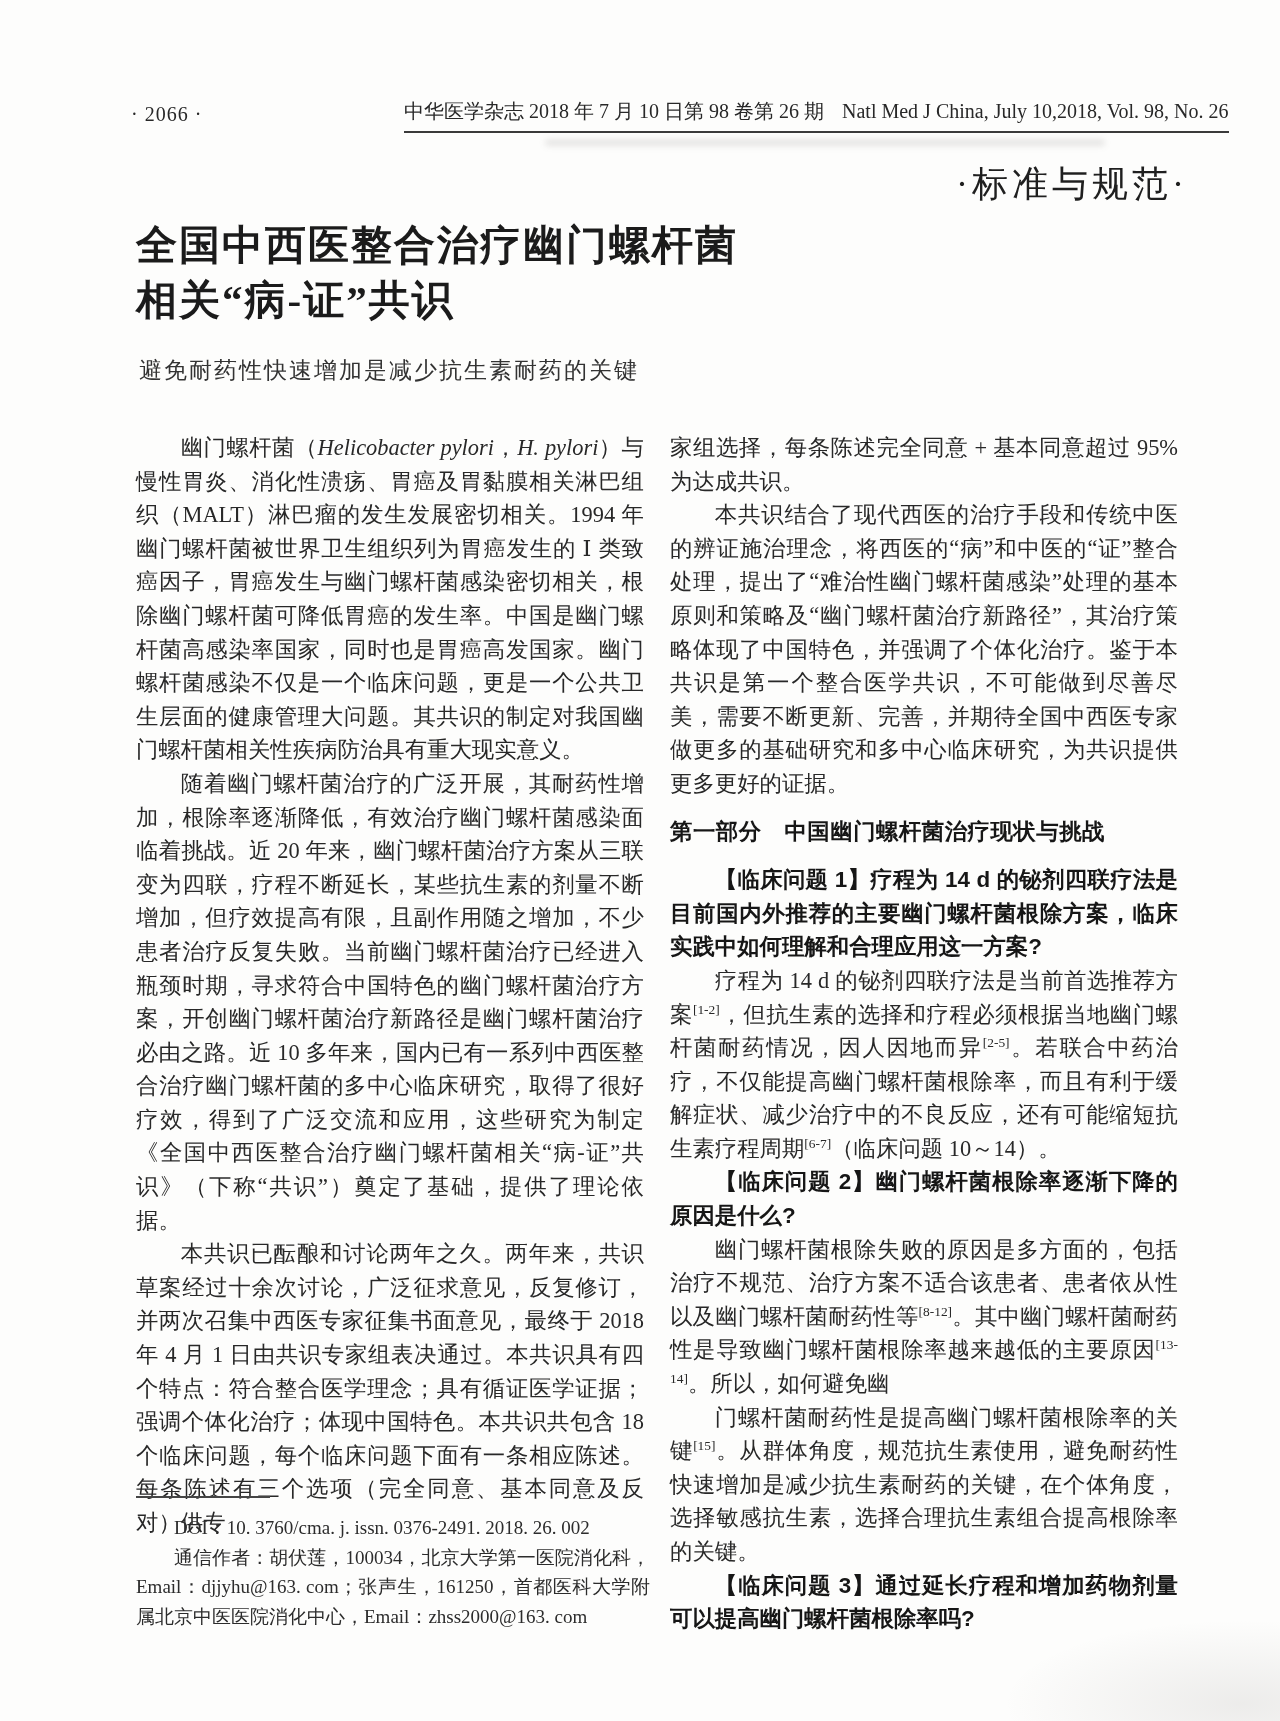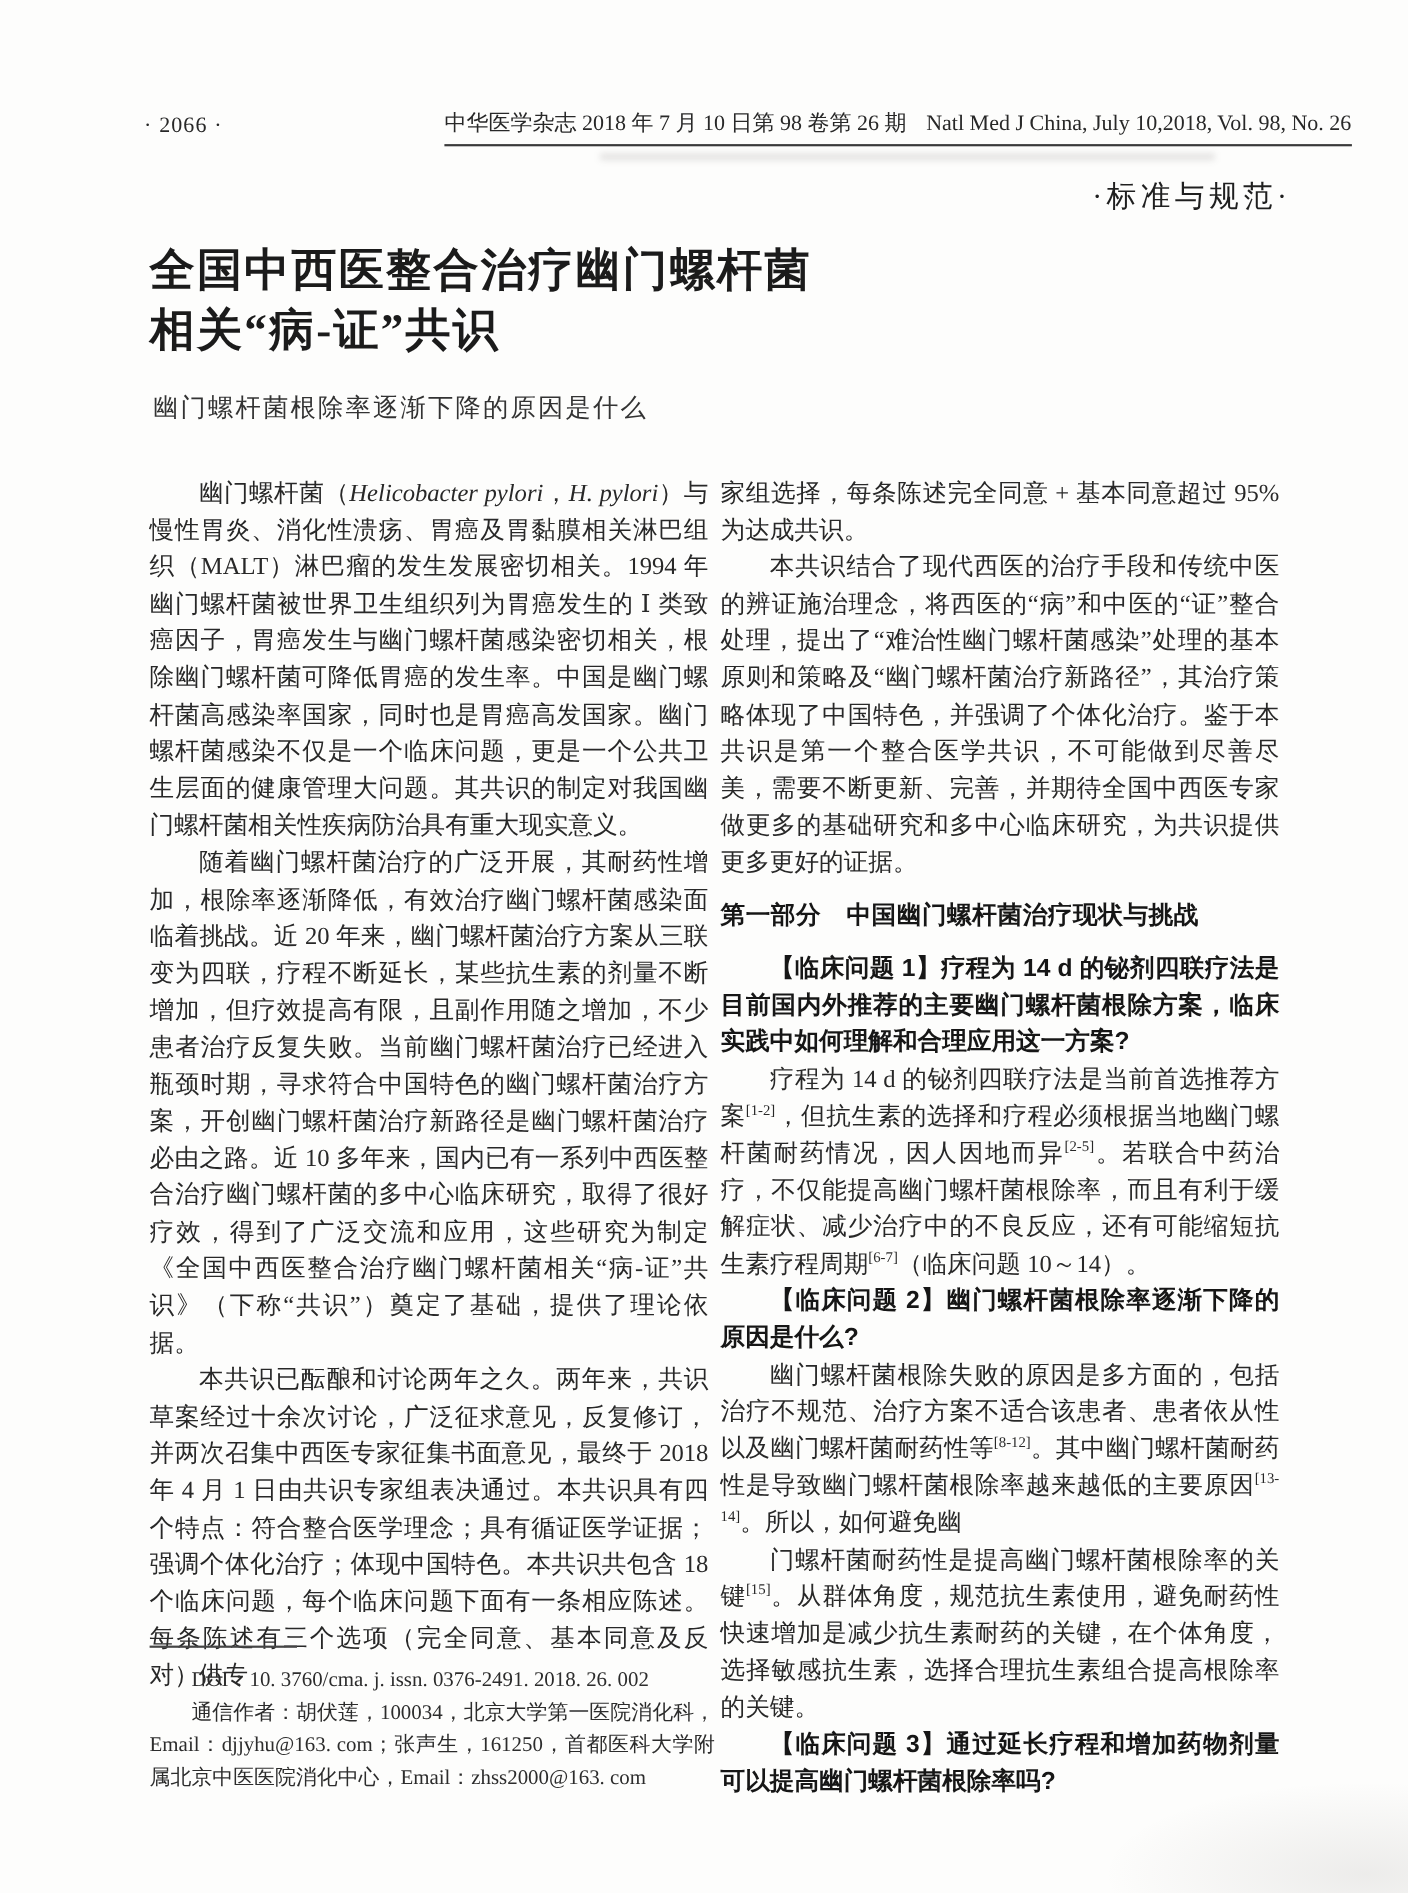--- a/index.html
+++ b/index.html
@@ -22,37 +22,37 @@
     position:absolute;left:404px;top:98px;
     padding-bottom:6px;border-bottom:2px solid #3a3a3a;
     font-size:20px;white-space:nowrap;
   }
   .journal .en{margin-left:18px;text-align:right;}
   .artifact-bar{
     position:absolute;left:545px;top:139px;width:560px;height:7px;
     background:rgba(70,65,60,0.13);filter:blur(3px);border-radius:4px;
   }
   .column-mark{
-    position:absolute;right:106px;top:160px;
-    font-size:27px;letter-spacing:4px;color:#1f1f1f;white-space:nowrap;
+    position:absolute;right:92px;top:160px;
+    font-size:36px;letter-spacing:4px;color:#1f1f1f;white-space:nowrap;
   }
   
   .title{
     position:absolute;left:124px;top:206px;margin:12px;
     font-size:41px;line-height:55px;font-weight:600;
     letter-spacing:2px;color:#1b1b1b;
   }
   .authors{
     position:absolute;left:139px;top:355px;
     font-size:23px;letter-spacing:2px;color:#333;
   }
   
   .columns{
     position:absolute;left:136px;top:431px;width:1044px;
-    display:flex;gap:11px;
+    display:flex;gap:26px;
   }
   .col{
     width:508px;
     font-size:22.4px;line-height:33.6px;
     text-align:justify;
   }
   .col p{margin:0;text-indent:2em;}
   .col p.noindent{text-indent:0;}
   .col i{font-style:italic;}
   sup{font-size:0.6em;line-height:0;vertical-align:super;}
@@ -86,21 +86,21 @@
 
   <div class="artifact-bar"></div>
 
   <div class="column-mark">·标准与规范·</div>
 
   <h1 class="title">
     <span>全国中西医整合治疗幽门螺杆菌</span><br>
     <span>相关“病-证”共识</span>
   </h1>
 
-  <div class="authors">幽门螺杆菌根除率逐渐下降的原因是什么</div>
+  <div class="authors">避免耐药性快速增加是减少抗生素耐药的关键</div>
 
   <div class="columns">
 
     <div class="col">
       <p>幽门螺杆菌（<i>Helicobacter pylori</i>，<i>H. pylori</i>）与慢性胃炎、消化性溃疡、胃癌及胃黏膜相关淋巴组织（MALT）淋巴瘤的发生发展密切相关。1994 年幽门螺杆菌被世界卫生组织列为胃癌发生的 Ⅰ 类致癌因子，胃癌发生与幽门螺杆菌感染密切相关，根除幽门螺杆菌可降低胃癌的发生率。中国是幽门螺杆菌高感染率国家，同时也是胃癌高发国家。幽门螺杆菌感染不仅是一个临床问题，更是一个公共卫生层面的健康管理大问题。其共识的制定对我国幽门螺杆菌相关性疾病防治具有重大现实意义。</p>
       <p>随着幽门螺杆菌治疗的广泛开展，其耐药性增加，根除率逐渐降低，有效治疗幽门螺杆菌感染面临着挑战。近 20 年来，幽门螺杆菌治疗方案从三联变为四联，疗程不断延长，某些抗生素的剂量不断增加，但疗效提高有限，且副作用随之增加，不少患者治疗反复失败。当前幽门螺杆菌治疗已经进入瓶颈时期，寻求符合中国特色的幽门螺杆菌治疗方案，开创幽门螺杆菌治疗新路径是幽门螺杆菌治疗必由之路。近 10 多年来，国内已有一系列中西医整合治疗幽门螺杆菌的多中心临床研究，取得了很好疗效，得到了广泛交流和应用，这些研究为制定《全国中西医整合治疗幽门螺杆菌相关“病-证”共识》（下称“共识”）奠定了基础，提供了理论依据。</p>
       <p>本共识已酝酿和讨论两年之久。两年来，共识草案经过十余次讨论，广泛征求意见，反复修订，并两次召集中西医专家征集书面意见，最终于 2018 年 4 月 1 日由共识专家组表决通过。本共识具有四个特点：符合整合医学理念；具有循证医学证据；强调个体化治疗；体现中国特色。本共识共包含 18 个临床问题，每个临床问题下面有一条相应陈述。每条陈述有三个选项（完全同意、基本同意及反对）供专</p>
     </div>
 
     <div class="col">

